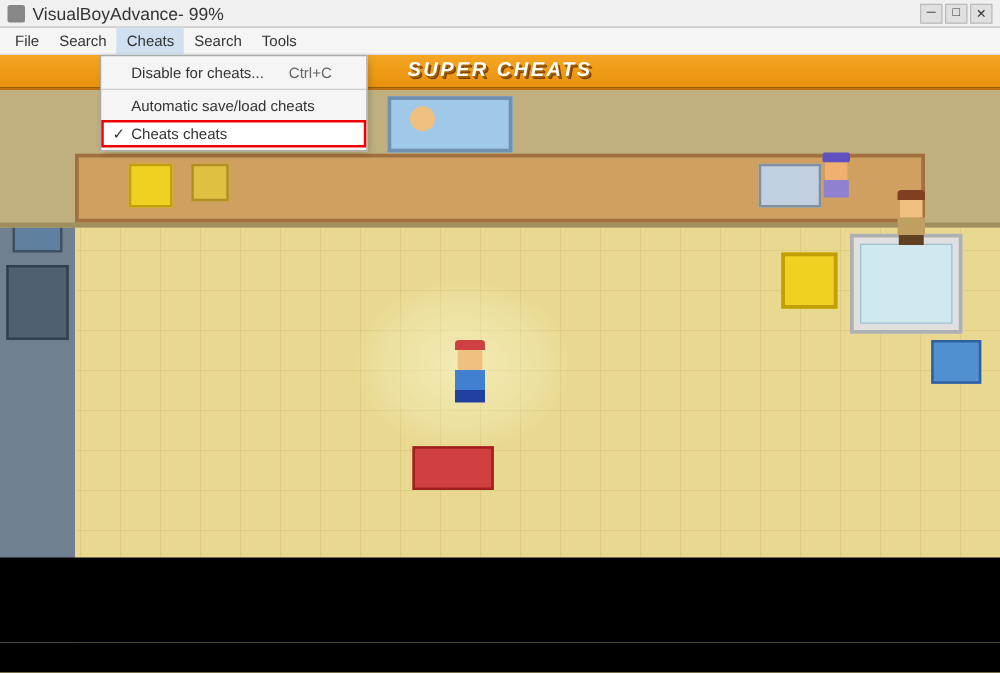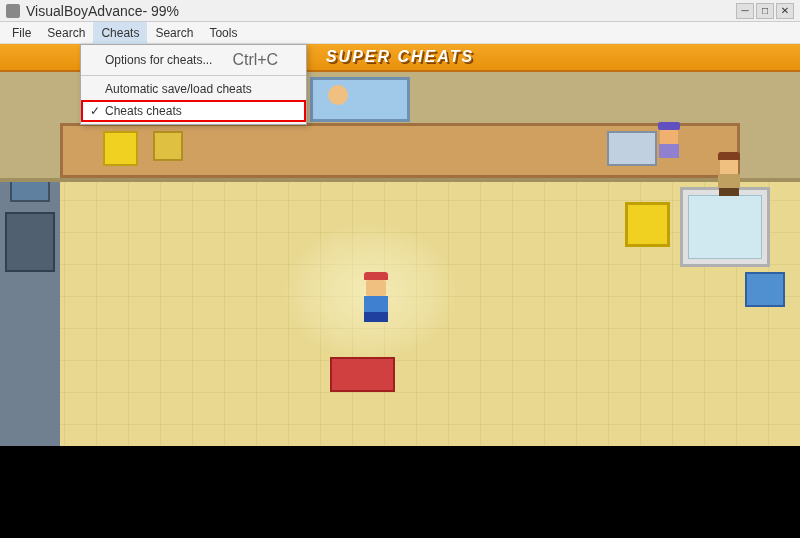--- a/index.html
+++ b/index.html
@@ -106,21 +106,21 @@
     }
     .dropdown-item .checkmark {
       position: absolute;
       left: 7px;
       font-size: 12px;
       color: #333;
     }
     .dropdown-item .shortcut {
       margin-left: 20px;
       color: #666;
-      font-size: 16px;
+      font-size: 12px;
     }
     .dropdown-separator {
       height: 1px;
       background: #ccc;
       margin: 2px 0;
     }
 
     
     .game-container {
       width: 800px;
@@ -315,21 +315,21 @@
 
 <div class="menu-bar">
   <div class="menu-item">File</div>
   <div class="menu-item">Search</div>
   <div class="menu-item active">Cheats</div>
   <div class="menu-item">Search</div>
   <div class="menu-item">Tools</div>
 
   <div class="dropdown">
     <div class="dropdown-item">
-      <span>Options for cheats...</span>
+      <span>Disable for cheats...</span>
       <span class="shortcut">Ctrl+C</span>
     </div>
     <div class="dropdown-separator"></div>
     <div class="dropdown-item">
       <span>Automatic save/load cheats</span>
     </div>
     <div class="dropdown-item highlighted">
       <span class="checkmark">✓</span>
       <span>Cheats cheats</span>
     </div>

